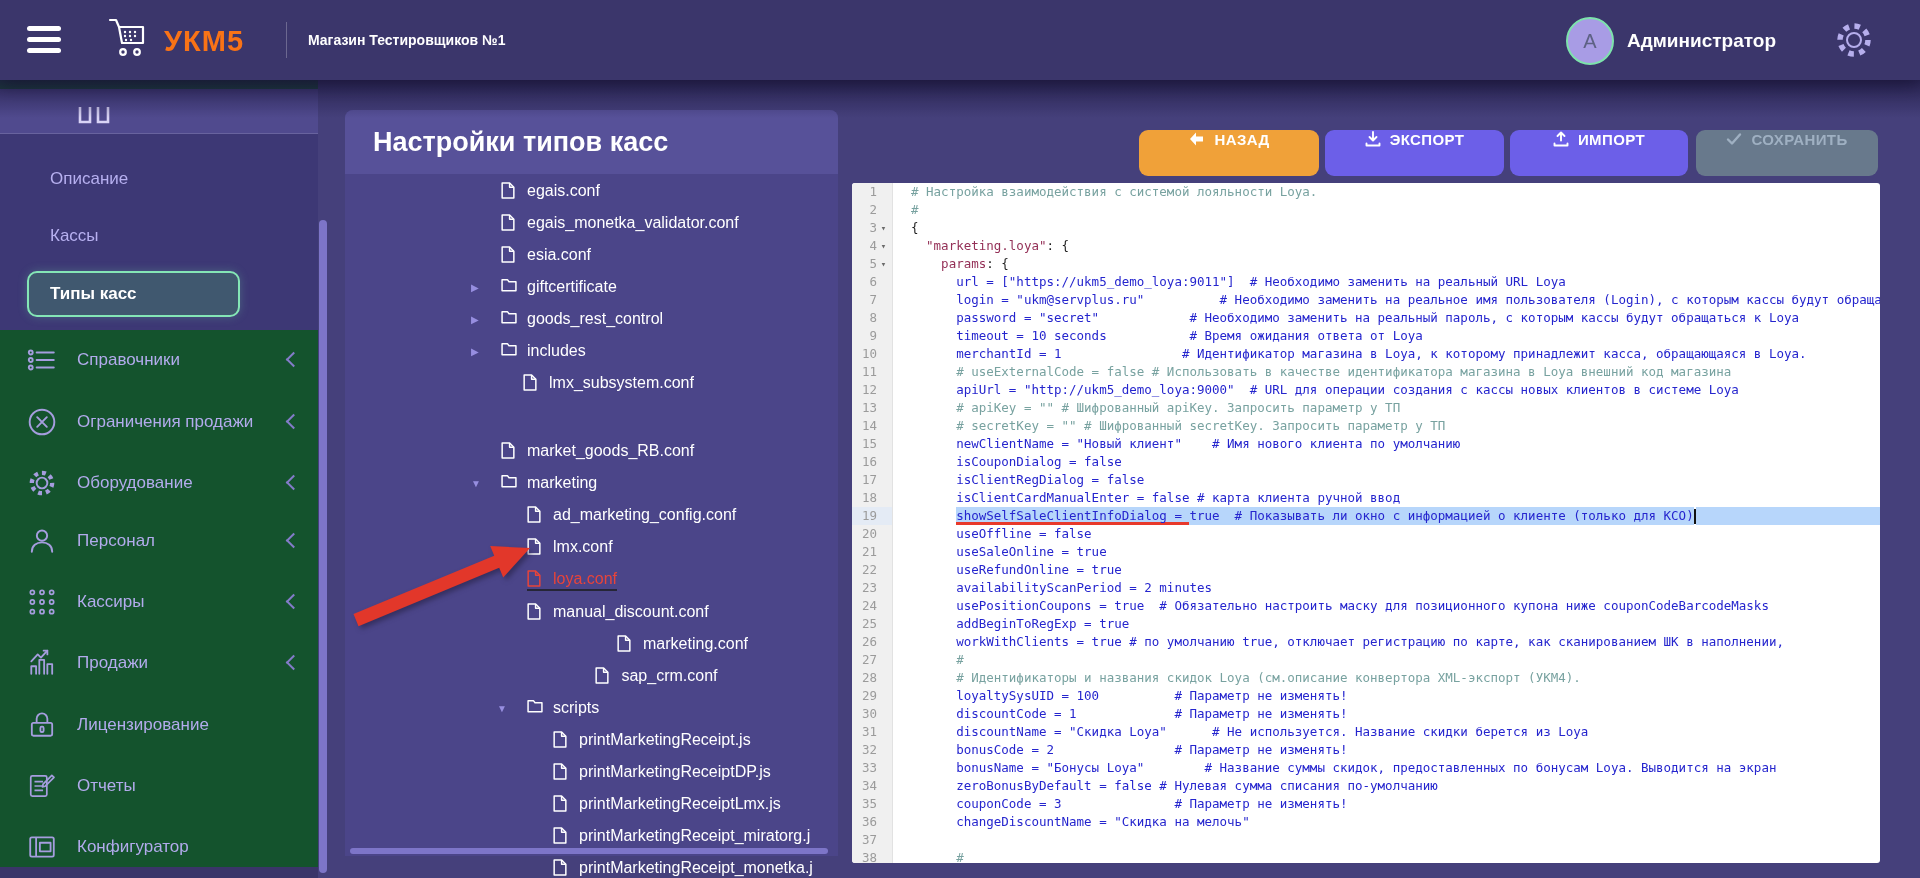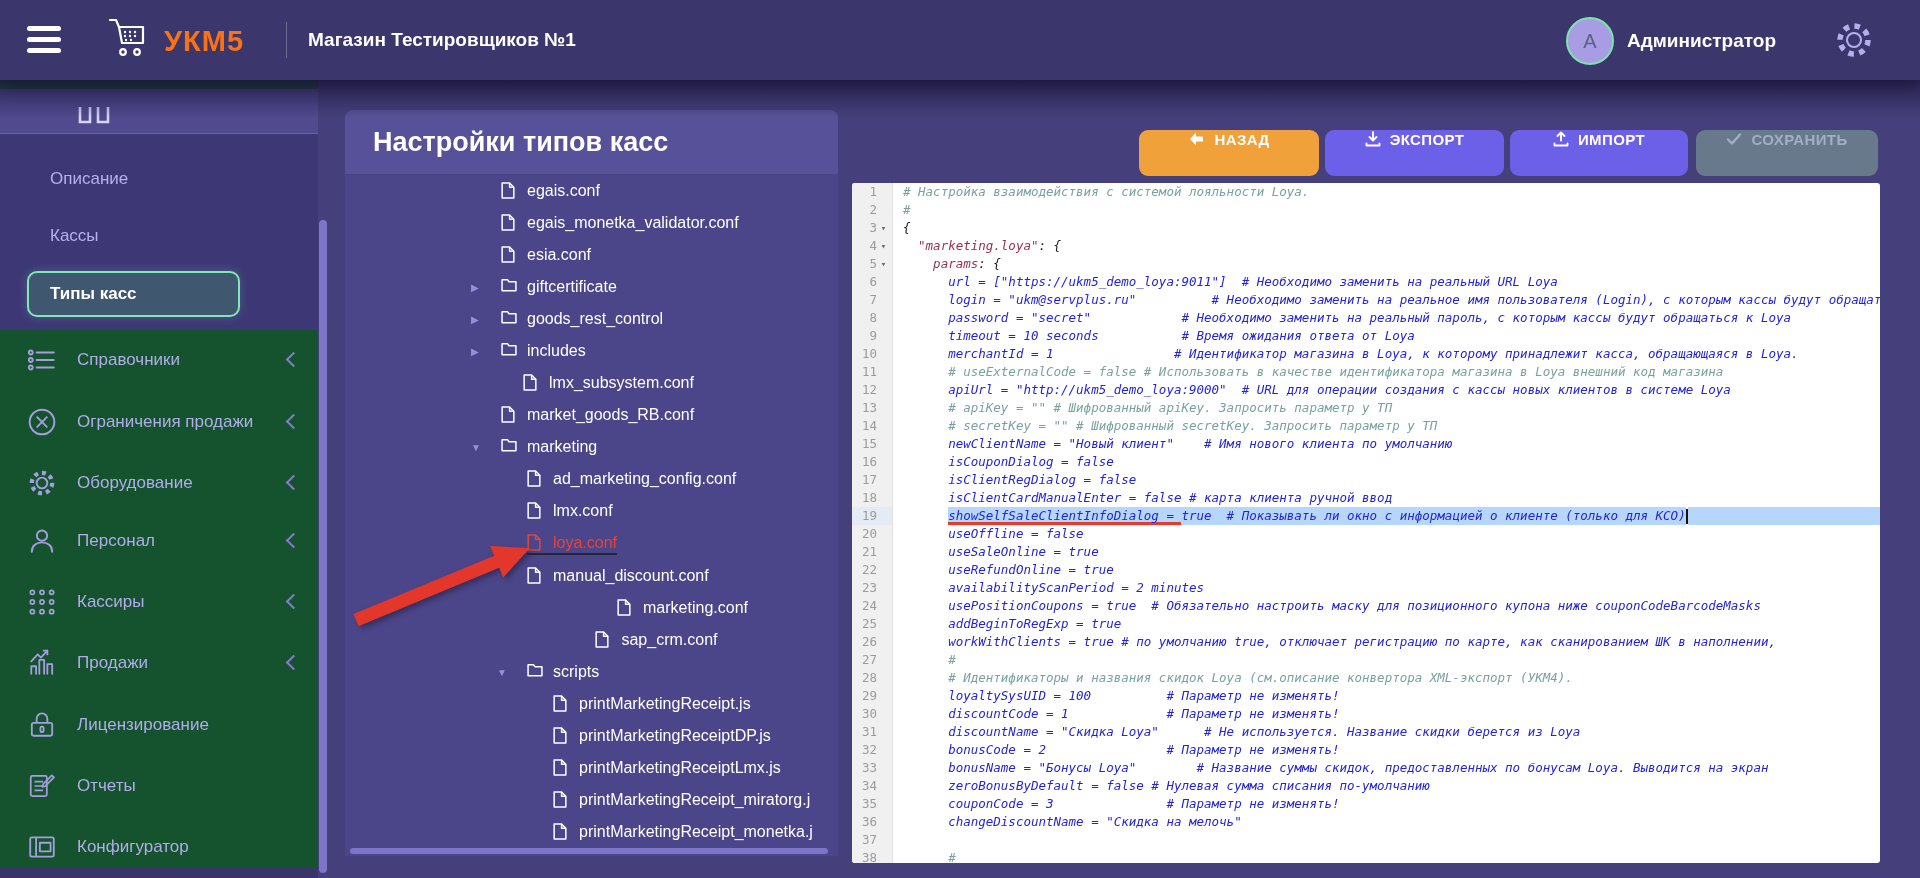--- a/index.html
+++ b/index.html
@@ -8,21 +8,21 @@
 
   
   .hdr{position:absolute;left:0;top:0;right:0;height:80px;background:#3b366b;z-index:6;
        box-shadow:0 6px 16px rgba(18,14,44,.55);}
   .hamburger{position:absolute;left:27px;top:26px;width:34px;height:28px;cursor:pointer;}
   .hamburger i{display:block;width:34px;height:4.6px;border-radius:2.5px;background:#fff;margin-bottom:6.5px;}
   .brand{position:absolute;left:106px;top:16px;display:flex;align-items:center;gap:10px;
          color:#f97316;font-size:29px;font-weight:700;letter-spacing:1px;}
   .hdr-divider{position:absolute;left:286px;top:22px;width:1px;height:36px;background:rgba(255,255,255,.25);}
   .store-title{position:absolute;left:308px;top:0;height:80px;display:flex;align-items:center;
-               color:#fff;font-size:19px;font-weight:700;}
+               color:#fff;font-size:14px;font-weight:700;}
   .user{position:absolute;left:1566px;top:17px;display:flex;align-items:center;gap:13px;cursor:pointer;}
   .avatar{width:44px;height:44px;border-radius:50%;background:#a89ce5;border:2.5px solid #7de3ac;
           display:flex;align-items:center;justify-content:center;color:#5d6184;font-size:20px;}
   .user-name{color:#fff;font-size:19px;font-weight:700;}
   .hdr-gear{position:absolute;left:1834px;top:20px;cursor:pointer;}
 
   .shade{position:absolute;left:0;top:80px;width:100%;height:38px;z-index:4;pointer-events:none;
          background:linear-gradient(rgba(33,28,70,.75),rgba(33,28,70,0));}
 
   
@@ -74,21 +74,21 @@
   
   .editor{position:absolute;left:852px;top:183px;width:1028px;height:680px;background:#fff;
           z-index:2;border-radius:3px;overflow:hidden;
           font-family:"DejaVu Sans Mono","Liberation Mono",monospace;font-size:12.5px;line-height:18px;}
   .ed-row{display:flex;height:18px;}
   .gut{flex:0 0 41px;width:41px;background:#f0f0f0;border-right:1px solid #e2e2e2;color:#9b9b9b;
        display:flex;align-items:center;box-sizing:border-box;padding-right:2px;}
   .gut .num{flex:1;text-align:right;}
   .gut .fold{width:13px;flex:0 0 13px;text-align:center;font-size:9px;color:#6a6a6a;}
   .gut-active{background:#e4ebf5;}
-  .codeln{flex:1;display:flex;white-space:pre;padding-left:10px;overflow:hidden;font-style:italic;}
+  .codeln{flex:1;display:flex;white-space:pre;padding-left:18px;overflow:hidden;}
   .x-c{color:#78a2a0;}
   .x-b{color:#2525ce;}
   .x-k{color:#943057;}
   .x-p{color:#1c1c1c;}
   .x-sel{background:#b7d6fb;}
   .x-redul{border-bottom:3.5px solid #e8392b;}
   .x-fill{flex:1;background:#b7d6fb;}
   .x-cursor{flex:0 0 2px;width:2px;height:15px;background:#111;align-self:center;}
 
   
@@ -309,21 +309,21 @@
         <div class="tree-row" style="padding-left: 118px; margin-left: 22px;">
           <span class="tree-arrow"></span>
           <span class="t-wrap">
             <span class="tree-ico"><svg viewBox="0 0 13 16" width="14" height="17" fill="none" stroke="currentColor" stroke-width="1.4" stroke-linejoin="round">
                 <path d="M1 1h7l4 4v10H1z"></path>
                 <path d="M8 1v4h4"></path>
               </svg></span>
             <span class="tree-label">lmx_subsystem.conf</span>
           </span>
         </div>
-        <div class="tree-row" style="padding-left: 118px;">
+        <div class="tree-row" style="padding-left: 118px; margin-top: 36px;">
           <span class="tree-arrow"></span>
           <span class="t-wrap">
             <span class="tree-ico"><svg viewBox="0 0 13 16" width="14" height="17" fill="none" stroke="currentColor" stroke-width="1.4" stroke-linejoin="round">
                 <path d="M1 1h7l4 4v10H1z"></path>
                 <path d="M8 1v4h4"></path>
               </svg></span>
             <span class="tree-label">market_goods_RB.conf</span>
           </span>
         </div>
         <div class="tree-row" style="padding-left: 118px;">

